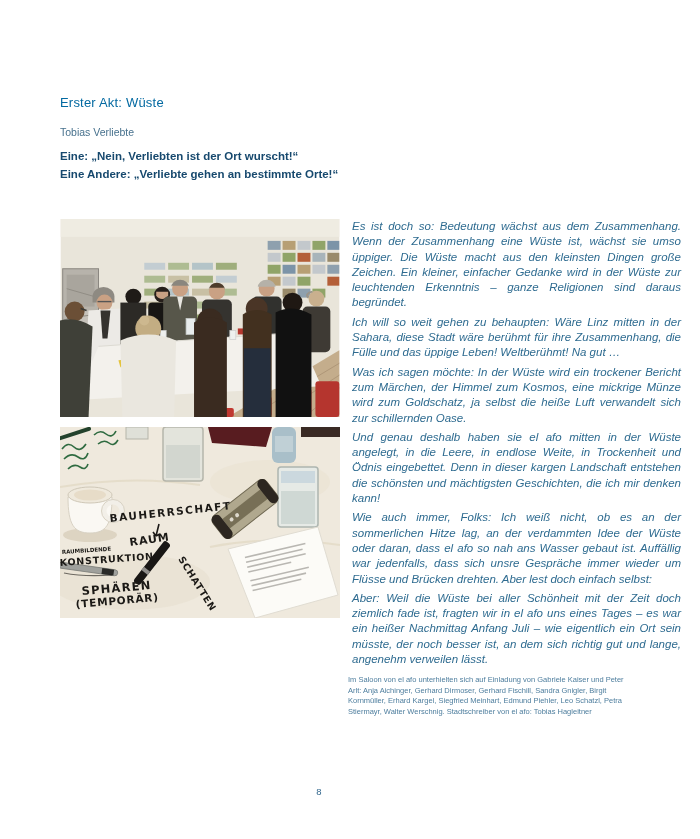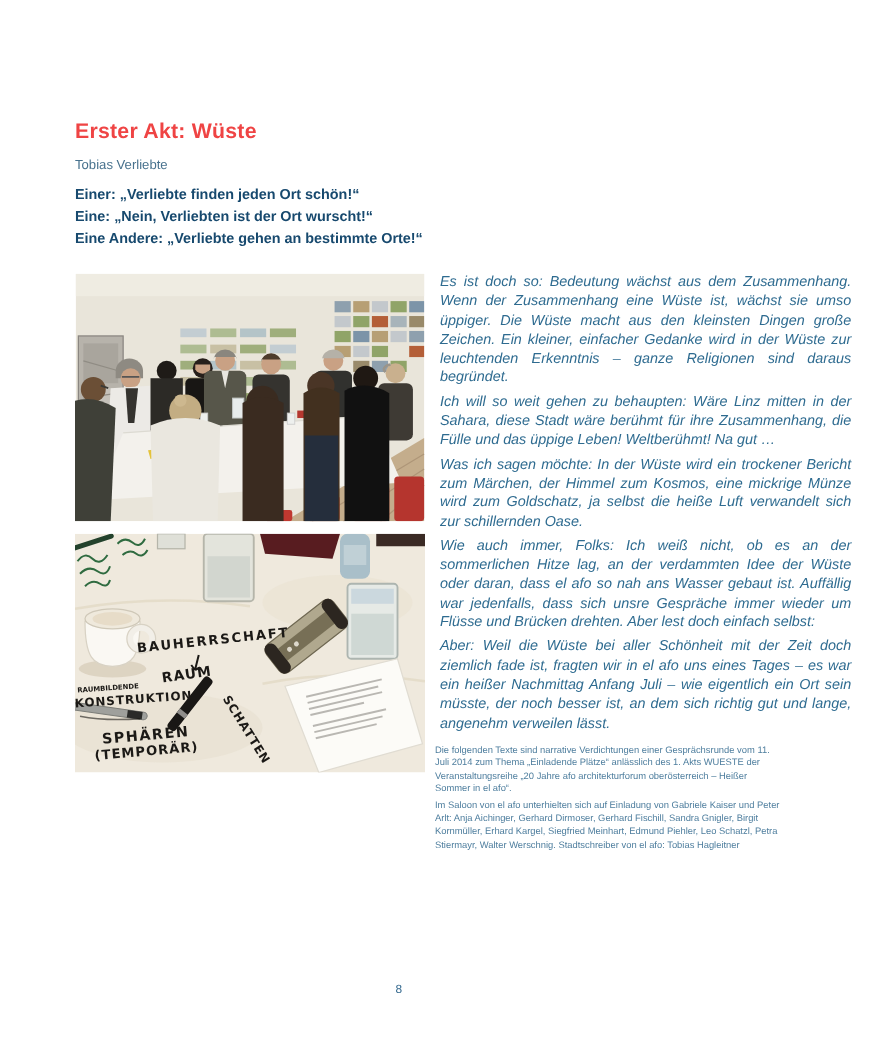--- a/index.html
+++ b/index.html
@@ -2,21 +2,21 @@
 <html><head>
 <meta charset="utf-8">
 <style>
   html,body{margin:0;padding:0;background:#ffffff;}
   #page{
     position:relative;width:700px;height:839px;background:#ffffff;overflow:hidden;
     font-family:"Liberation Sans",sans-serif;
   }
   .title{
     position:absolute;left:60px;top:95px;
-    font-size:17px;font-weight:bold;color:#ef4444;letter-spacing:.2px;
+    font-size:13px;font-weight:normal;color:#0369a1;letter-spacing:.2px;
   }
   .author{
     position:absolute;left:60px;top:126px;
     font-size:10.5px;color:#47718d;
   }
   .quotes{
     position:absolute;left:60px;top:148px;width:340px;
     font-size:11.5px;font-weight:bold;color:#17496e;line-height:17.6px;
   }
   .photo{position:absolute;left:60px;width:280px;display:block;}
@@ -47,21 +47,20 @@
 </style>
 </head>
 <body>
 
 <div id="page">
 
   <div class="title">Erster Akt: Wüste</div>
   <div class="author">Tobias Verliebte</div>
 
   <div class="quotes">
-    <div>Einer: „Verliebte finden jeden Ort schön!“</div>
     <div>Eine: „Nein, Verliebten ist der Ort wurscht!“</div>
     <div>Eine Andere: „Verliebte gehen an bestimmte Orte!“</div>
   </div>
 
   <div class="photo photo-top">
     <svg viewBox="0 0 280 199">
       <rect width="280" height="199" fill="#e9e5da"></rect>
       <rect x="0" y="0" width="280" height="18" fill="#efece2"></rect>
 
       <g>
@@ -297,24 +296,24 @@
       </g>
     </svg>
   </div>
 
 
   <div class="rightcol">
     <div class="article">
       <p>Es ist doch so: Bedeutung wächst aus dem Zusammenhang. Wenn der Zusammenhang eine Wüste ist, wächst sie umso üppiger. Die Wüste macht aus den kleinsten Dingen große Zeichen. Ein kleiner, einfacher Gedanke wird in der Wüste zur leuchtenden Erkenntnis – ganze Religionen sind daraus begründet.</p>
       <p>Ich will so weit gehen zu behaupten: Wäre Linz mitten in der Sahara, diese Stadt wäre berühmt für ihre Zusammenhang, die Fülle und das üppige Leben! Weltberühmt! Na gut …</p>
       <p>Was ich sagen möchte: In der Wüste wird ein trockener Bericht zum Märchen, der Himmel zum Kosmos, eine mickrige Münze wird zum Goldschatz, ja selbst die heiße Luft verwandelt sich zur schillernden Oase.</p>
+      <p>Und genau deshalb haben sie el afo mitten in der Wüste angelegt, in die Leere, in endlose Weite, in Trockenheit und Ödnis eingebettet. Denn in dieser kargen Landschaft entstehen die schönsten und mächtigsten Geschichten, die ich mir denken kann!</p>
       <p>Wie auch immer, Folks: Ich weiß nicht, ob es an der sommerlichen Hitze lag, an der verdammten Idee der Wüste oder daran, dass el afo so nah ans Wasser gebaut ist. Auffällig war jedenfalls, dass sich unsre Gespräche immer wieder um Flüsse und Brücken drehten. Aber lest doch einfach selbst:</p>
       <p>Aber: Weil die Wüste bei aller Schönheit mit der Zeit doch ziemlich fade ist, fragten wir in el afo uns eines Tages – es war ein heißer Nachmittag Anfang Juli – wie eigentlich ein Ort sein müsste, der noch besser ist, an dem sich richtig gut und lange, angenehm verweilen lässt.</p>
     </div>
     <div class="footnote">
-      <p>Die folgenden Texte sind narrative Verdichtungen einer Gesprächsrunde vom 11. Juli 2014 zum Thema „Einladende Plätze“ anlässlich des 1. Akts WUESTE der Veranstaltungsreihe „20 Jahre afo architekturforum oberösterreich – Heißer Sommer in el afo“.</p>
       <p>Im Saloon von el afo unterhielten sich auf Einladung von Gabriele Kaiser und Peter Arlt: Anja Aichinger, Gerhard Dirmoser, Gerhard Fischill, Sandra Gnigler, Birgit Kornmüller, Erhard Kargel, Siegfried Meinhart, Edmund Piehler, Leo Schatzl, Petra Stiermayr, Walter Werschnig. Stadtschreiber von el afo: Tobias Hagleitner</p>
     </div>
   </div>
 
   <div class="pagenum">8</div>
 
 </div>
 
 </body></html>

